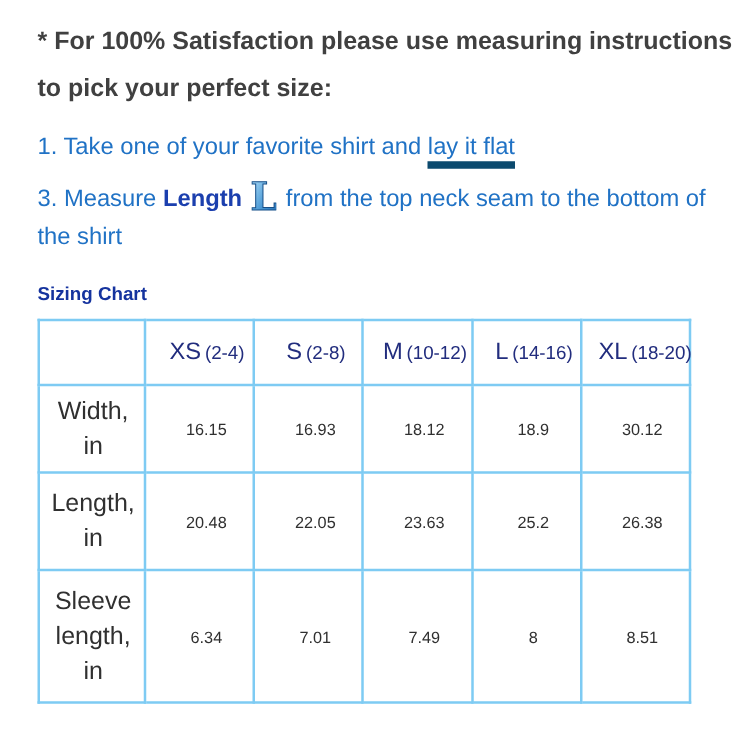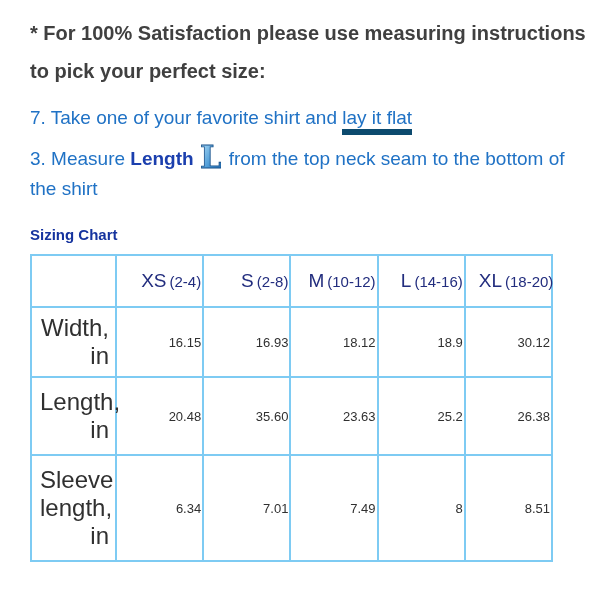--- a/index.html
+++ b/index.html
@@ -55,58 +55,58 @@
 
   table.sizing {
     border-collapse: collapse;
     table-layout: fixed;
     width: 523px;
   }
   table.sizing col.c0 { width: 85px; }
   table.sizing td, table.sizing th {
     border: 2px solid #7ecbf3;
     vertical-align: middle;
-    text-align: right;
+    text-align: center;
     background: #ffffff;
   }
   tr.r-head  td, tr.r-head  th { height: 52px; }
   tr.r-width td { height: 48px; }
   tr.r-length td { height: 78px; }
   tr.r-sleeve td { height: 106px; }
 
   th.size-head {
     font-weight: normal;
     color: #222d7e;
     padding-left: 13px;
     white-space: nowrap;
   }
   th.size-head .size  { font-size: 19px; }
   th.size-head .range { font-size: 15px; margin-left: 3px; }
 
   td.rowlabel {
     color: #303030;
-    font-size: 24px;
+    font-size: 20px;
     line-height: 28px;
     padding: 6px 6px 6px 8px;
   }
   td.val {
     color: #303030;
     font-size: 13px;
     padding-left: 12px;
   }
 </style>
 </head>
 <body>
 
 <div class="page">
 
   <div class="note-line">* For 100% Satisfaction please use measuring instructions</div>
   <div class="note-line">to pick your perfect size:</div>
 
-  <div class="inst inst-1"><span>7. Take one of your favorite shirt and </span><span class="underlined">lay it flat</span></div>
+  <div class="inst inst-1"><span>1. Take one of your favorite shirt and </span><span class="underlined">lay it flat</span></div>
 
 
   <div class="inst inst-3"><span>3. Measure </span><span class="kw">Length</span><svg class="letter-icon l" width="20" height="34" viewBox="0 0 20 34">
         <defs>
           <linearGradient id="lg" x1="0" y1="0" x2="1" y2="1">
             <stop offset="0" stop-color="#b9e4fb"></stop>
             <stop offset="0.55" stop-color="#4d9bd6"></stop>
             <stop offset="1" stop-color="#1d66ae"></stop>
           </linearGradient>
         </defs>
@@ -137,21 +137,21 @@
       <td class="rowlabel">Width, in</td>
       <td class="val">16.15</td>
       <td class="val">16.93</td>
       <td class="val">18.12</td>
       <td class="val">18.9</td>
       <td class="val">30.12</td>
     </tr>
     <tr class="r-length">
       <td class="rowlabel">Length, in</td>
       <td class="val">20.48</td>
-      <td class="val">35.60</td>
+      <td class="val">22.05</td>
       <td class="val">23.63</td>
       <td class="val">25.2</td>
       <td class="val">26.38</td>
     </tr>
     <tr class="r-sleeve">
       <td class="rowlabel">Sleeve length, in</td>
       <td class="val">6.34</td>
       <td class="val">7.01</td>
       <td class="val">7.49</td>
       <td class="val">8</td>

